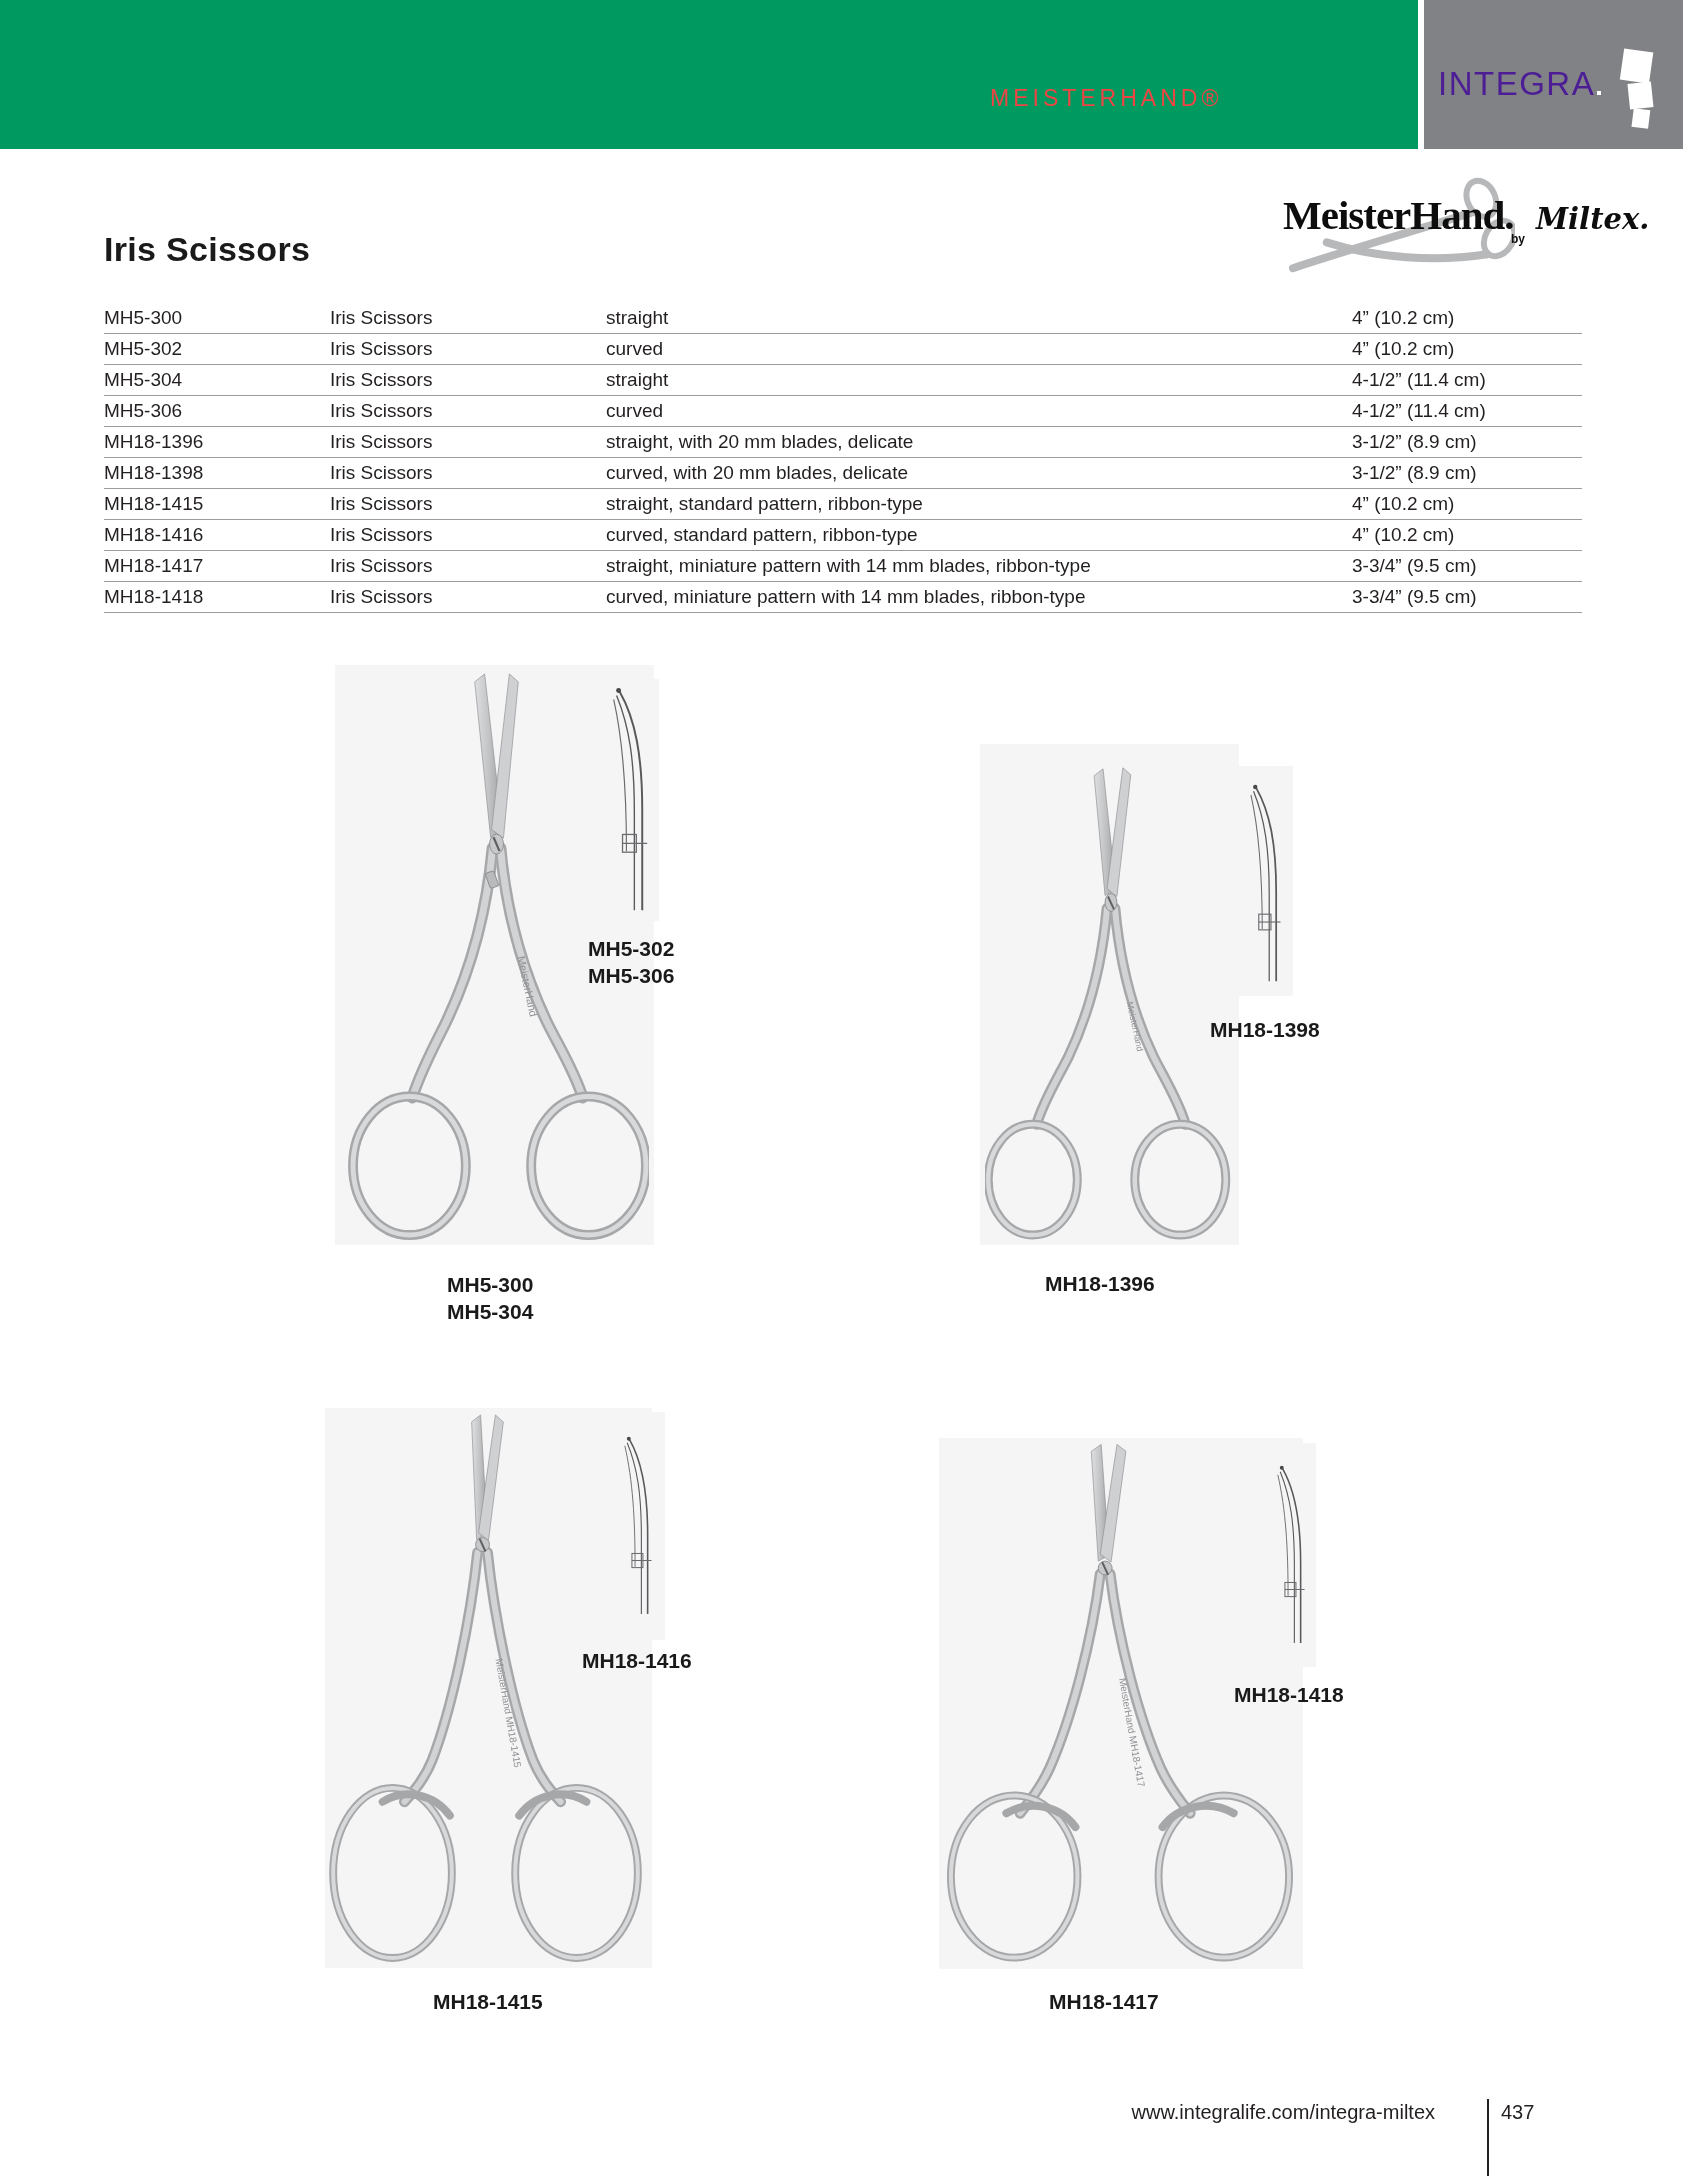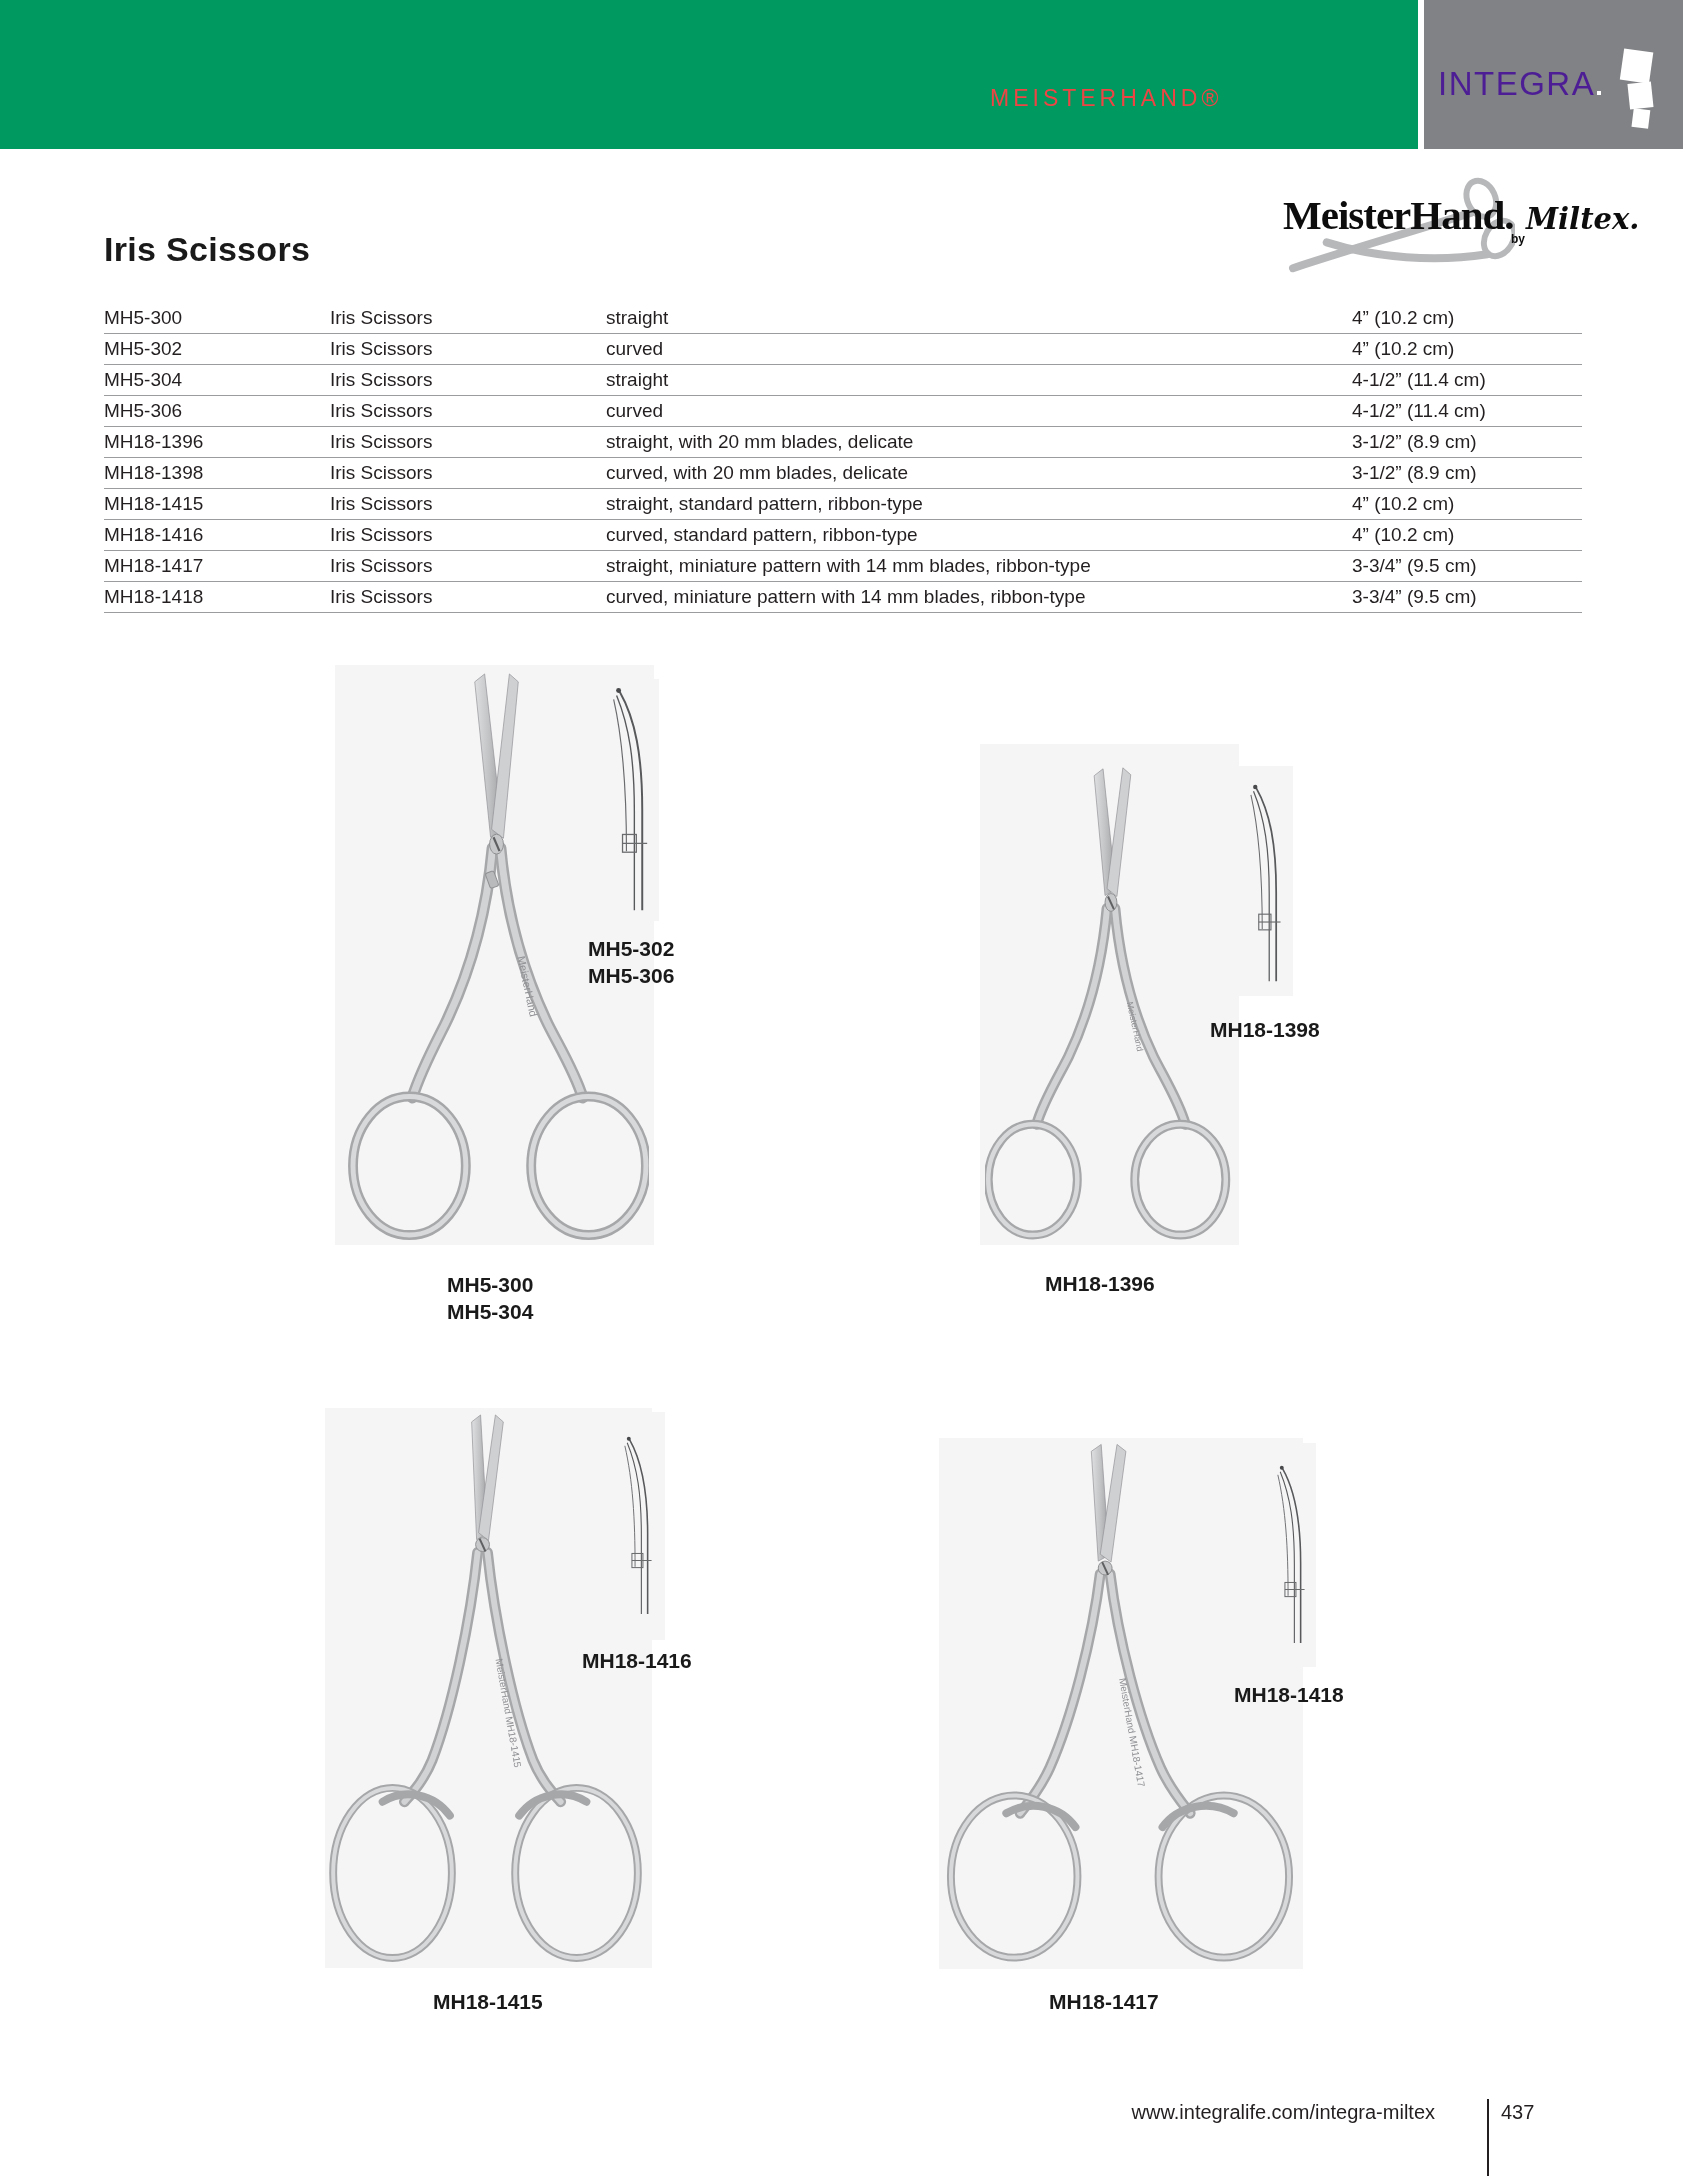--- a/index.html
+++ b/index.html
@@ -19,21 +19,21 @@
   .integra-tagline{position:absolute;left:1447px;top:109px;width:162px;text-align:right;
                 color:#fff;font-size:9.4px;font-weight:700;letter-spacing:1.2px;margin-top:38px;}
 
   
   .brand-logo{position:absolute;left:1267px;top:149px;width:396px;height:129px;}
   .brand-scissors{position:absolute;left:20px;top:22px;z-index:1;}
   .brand-name{position:absolute;left:16px;top:42px;z-index:2;font-family:"Liberation Serif",serif;
               font-weight:700;font-size:41px;letter-spacing:-1px;color:#0d0d0d;text-align:right;}
   .brand-by{position:absolute;left:244px;top:83px;z-index:2;font-family:Liberation Sans, sans-serif;
               font-weight:700;font-size:12px;color:#0d0d0d;}
-  .brand-miltex{position:absolute;left:259px;top:53px;z-index:2;font-family:"DejaVu Serif",serif;
+  .brand-miltex{position:absolute;left:269px;top:53px;z-index:2;font-family:"DejaVu Serif",serif;
               font-style:italic;font-weight:700;font-size:29px;color:#0d0d0d;}
 
   
   .page-title{position:absolute;left:104px;top:230px;font-size:34px;font-weight:700;
               letter-spacing:0.3px;color:#1a1a1a;}
   .spec-table{position:absolute;left:104px;top:303px;width:1478px;font-size:19px;}
   .t-head{position:relative;height:28px;line-height:26px;font-weight:700;
           border-bottom:1px solid #8d8e90;}
   .t-row{position:relative;height:30px;line-height:30px;border-bottom:1px solid #9b9c9e;}
   .c-ref{position:absolute;left:0;}

